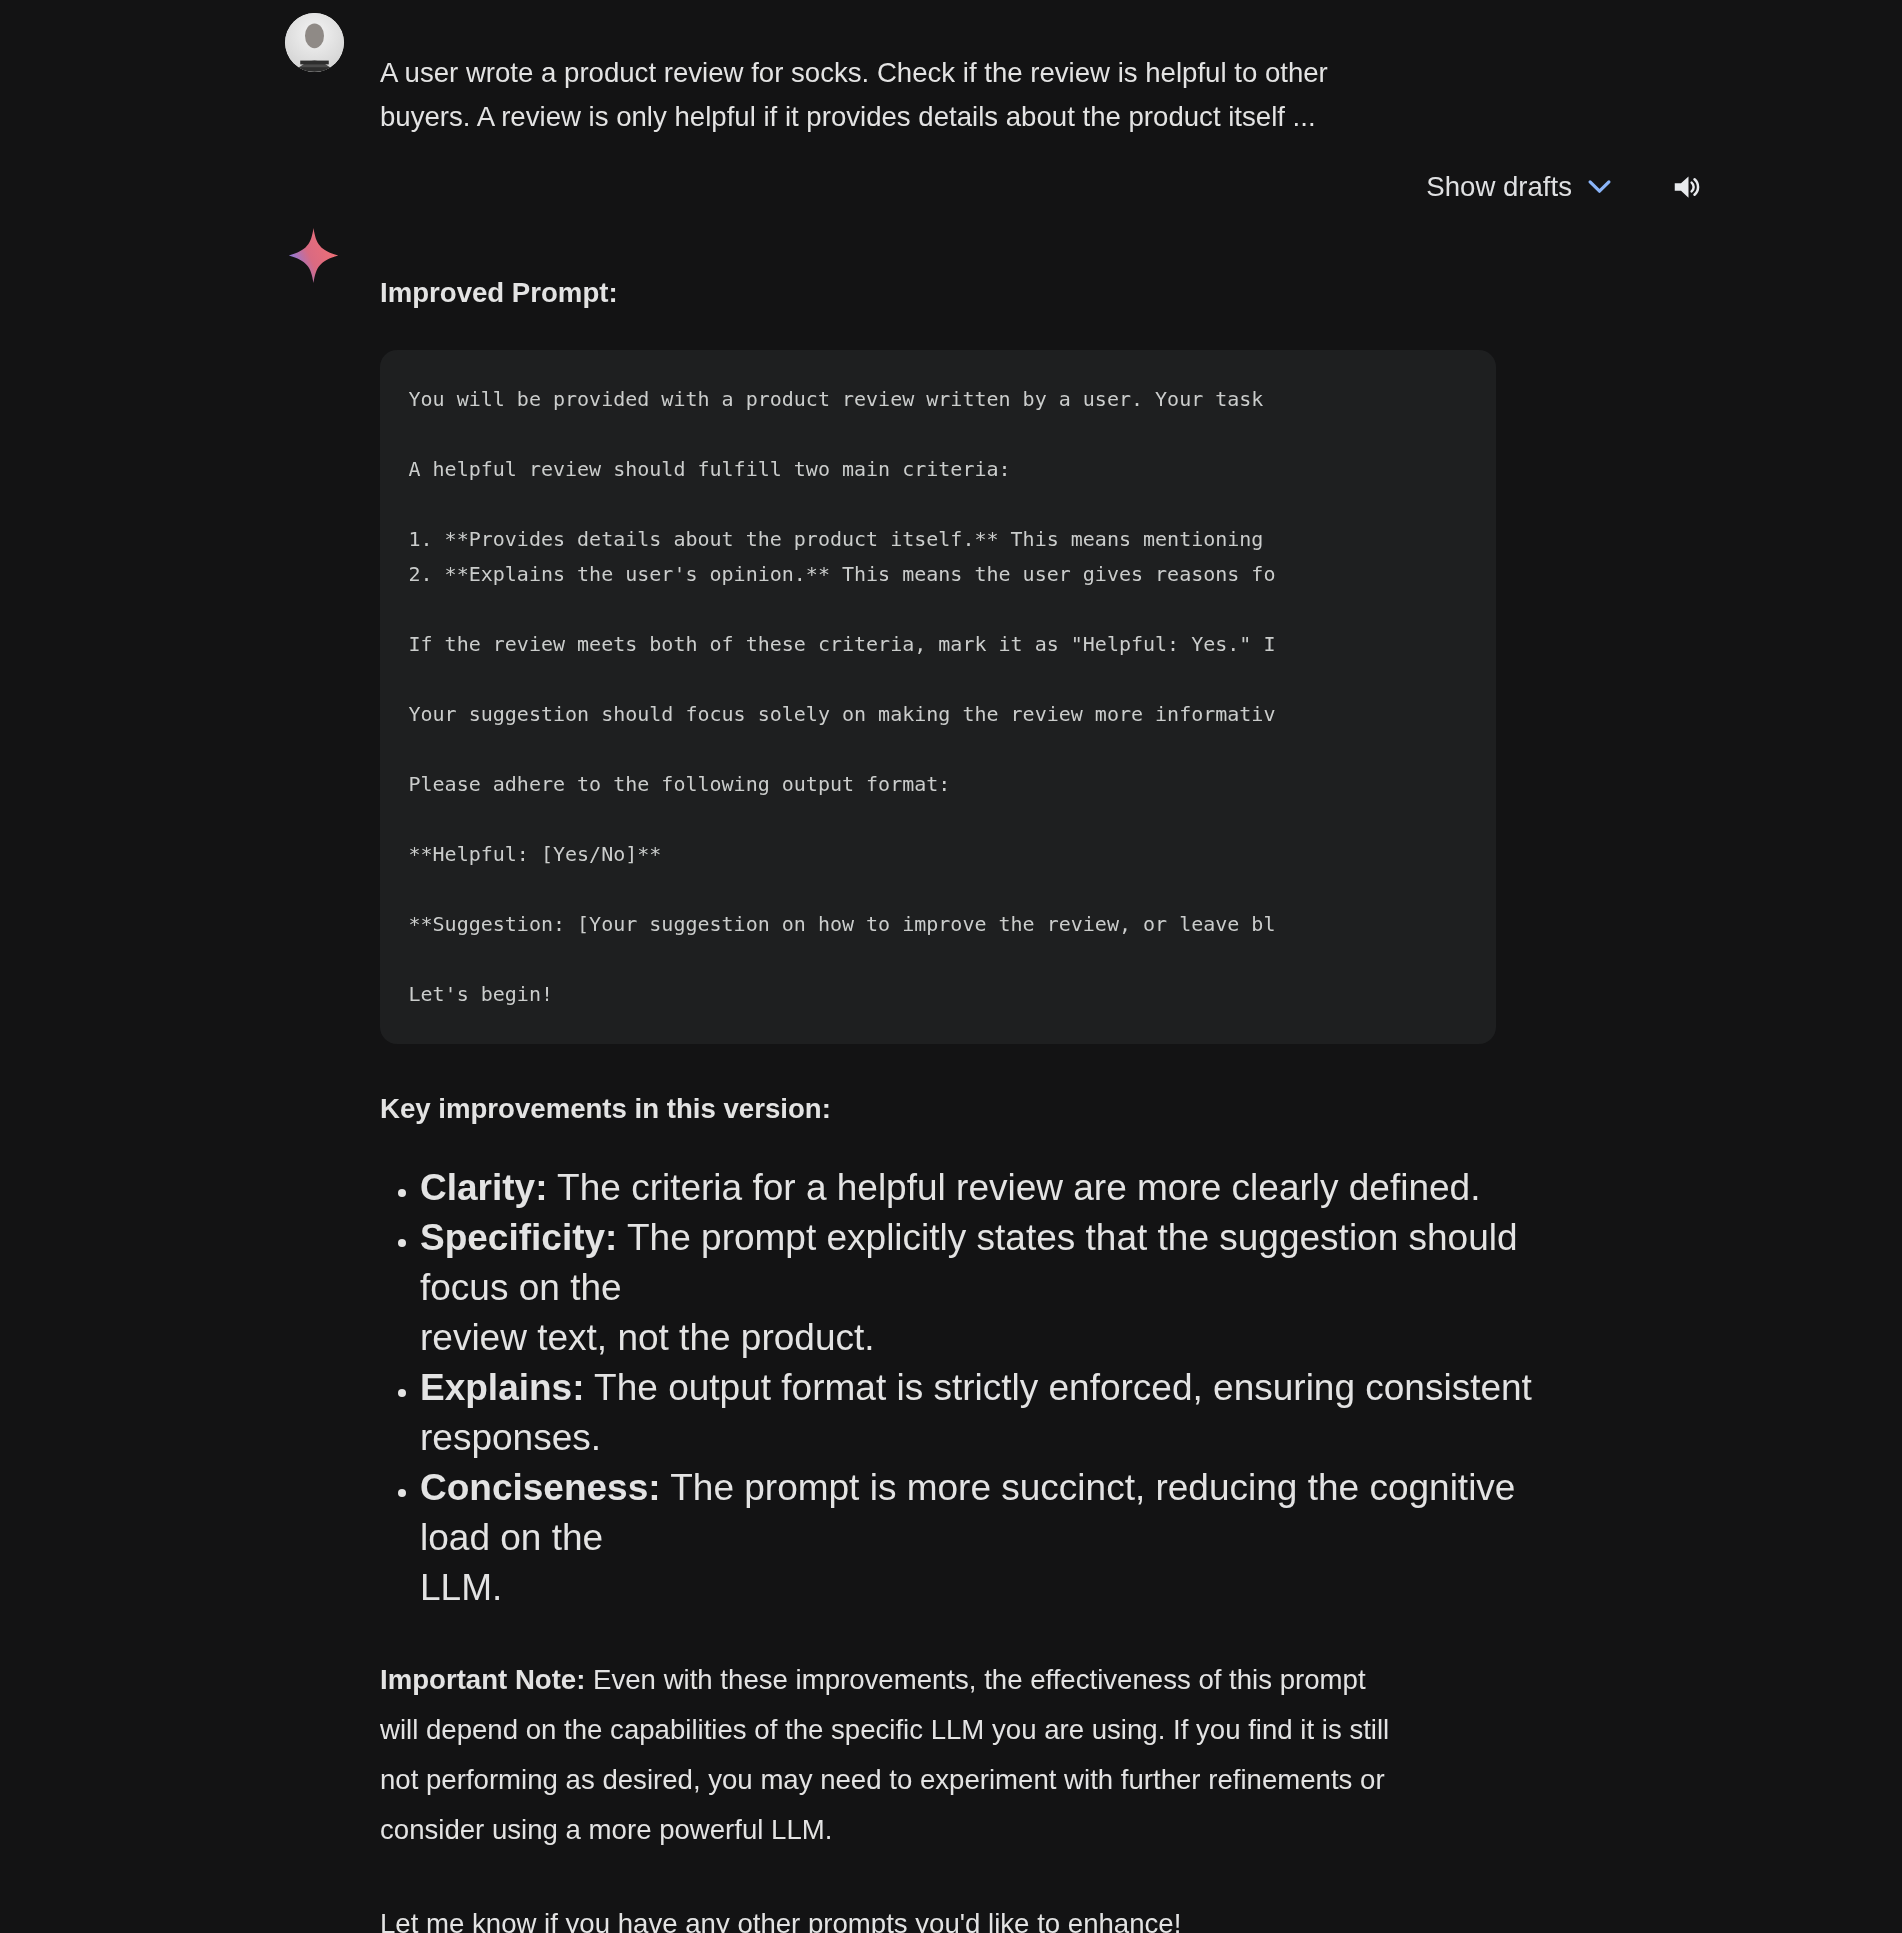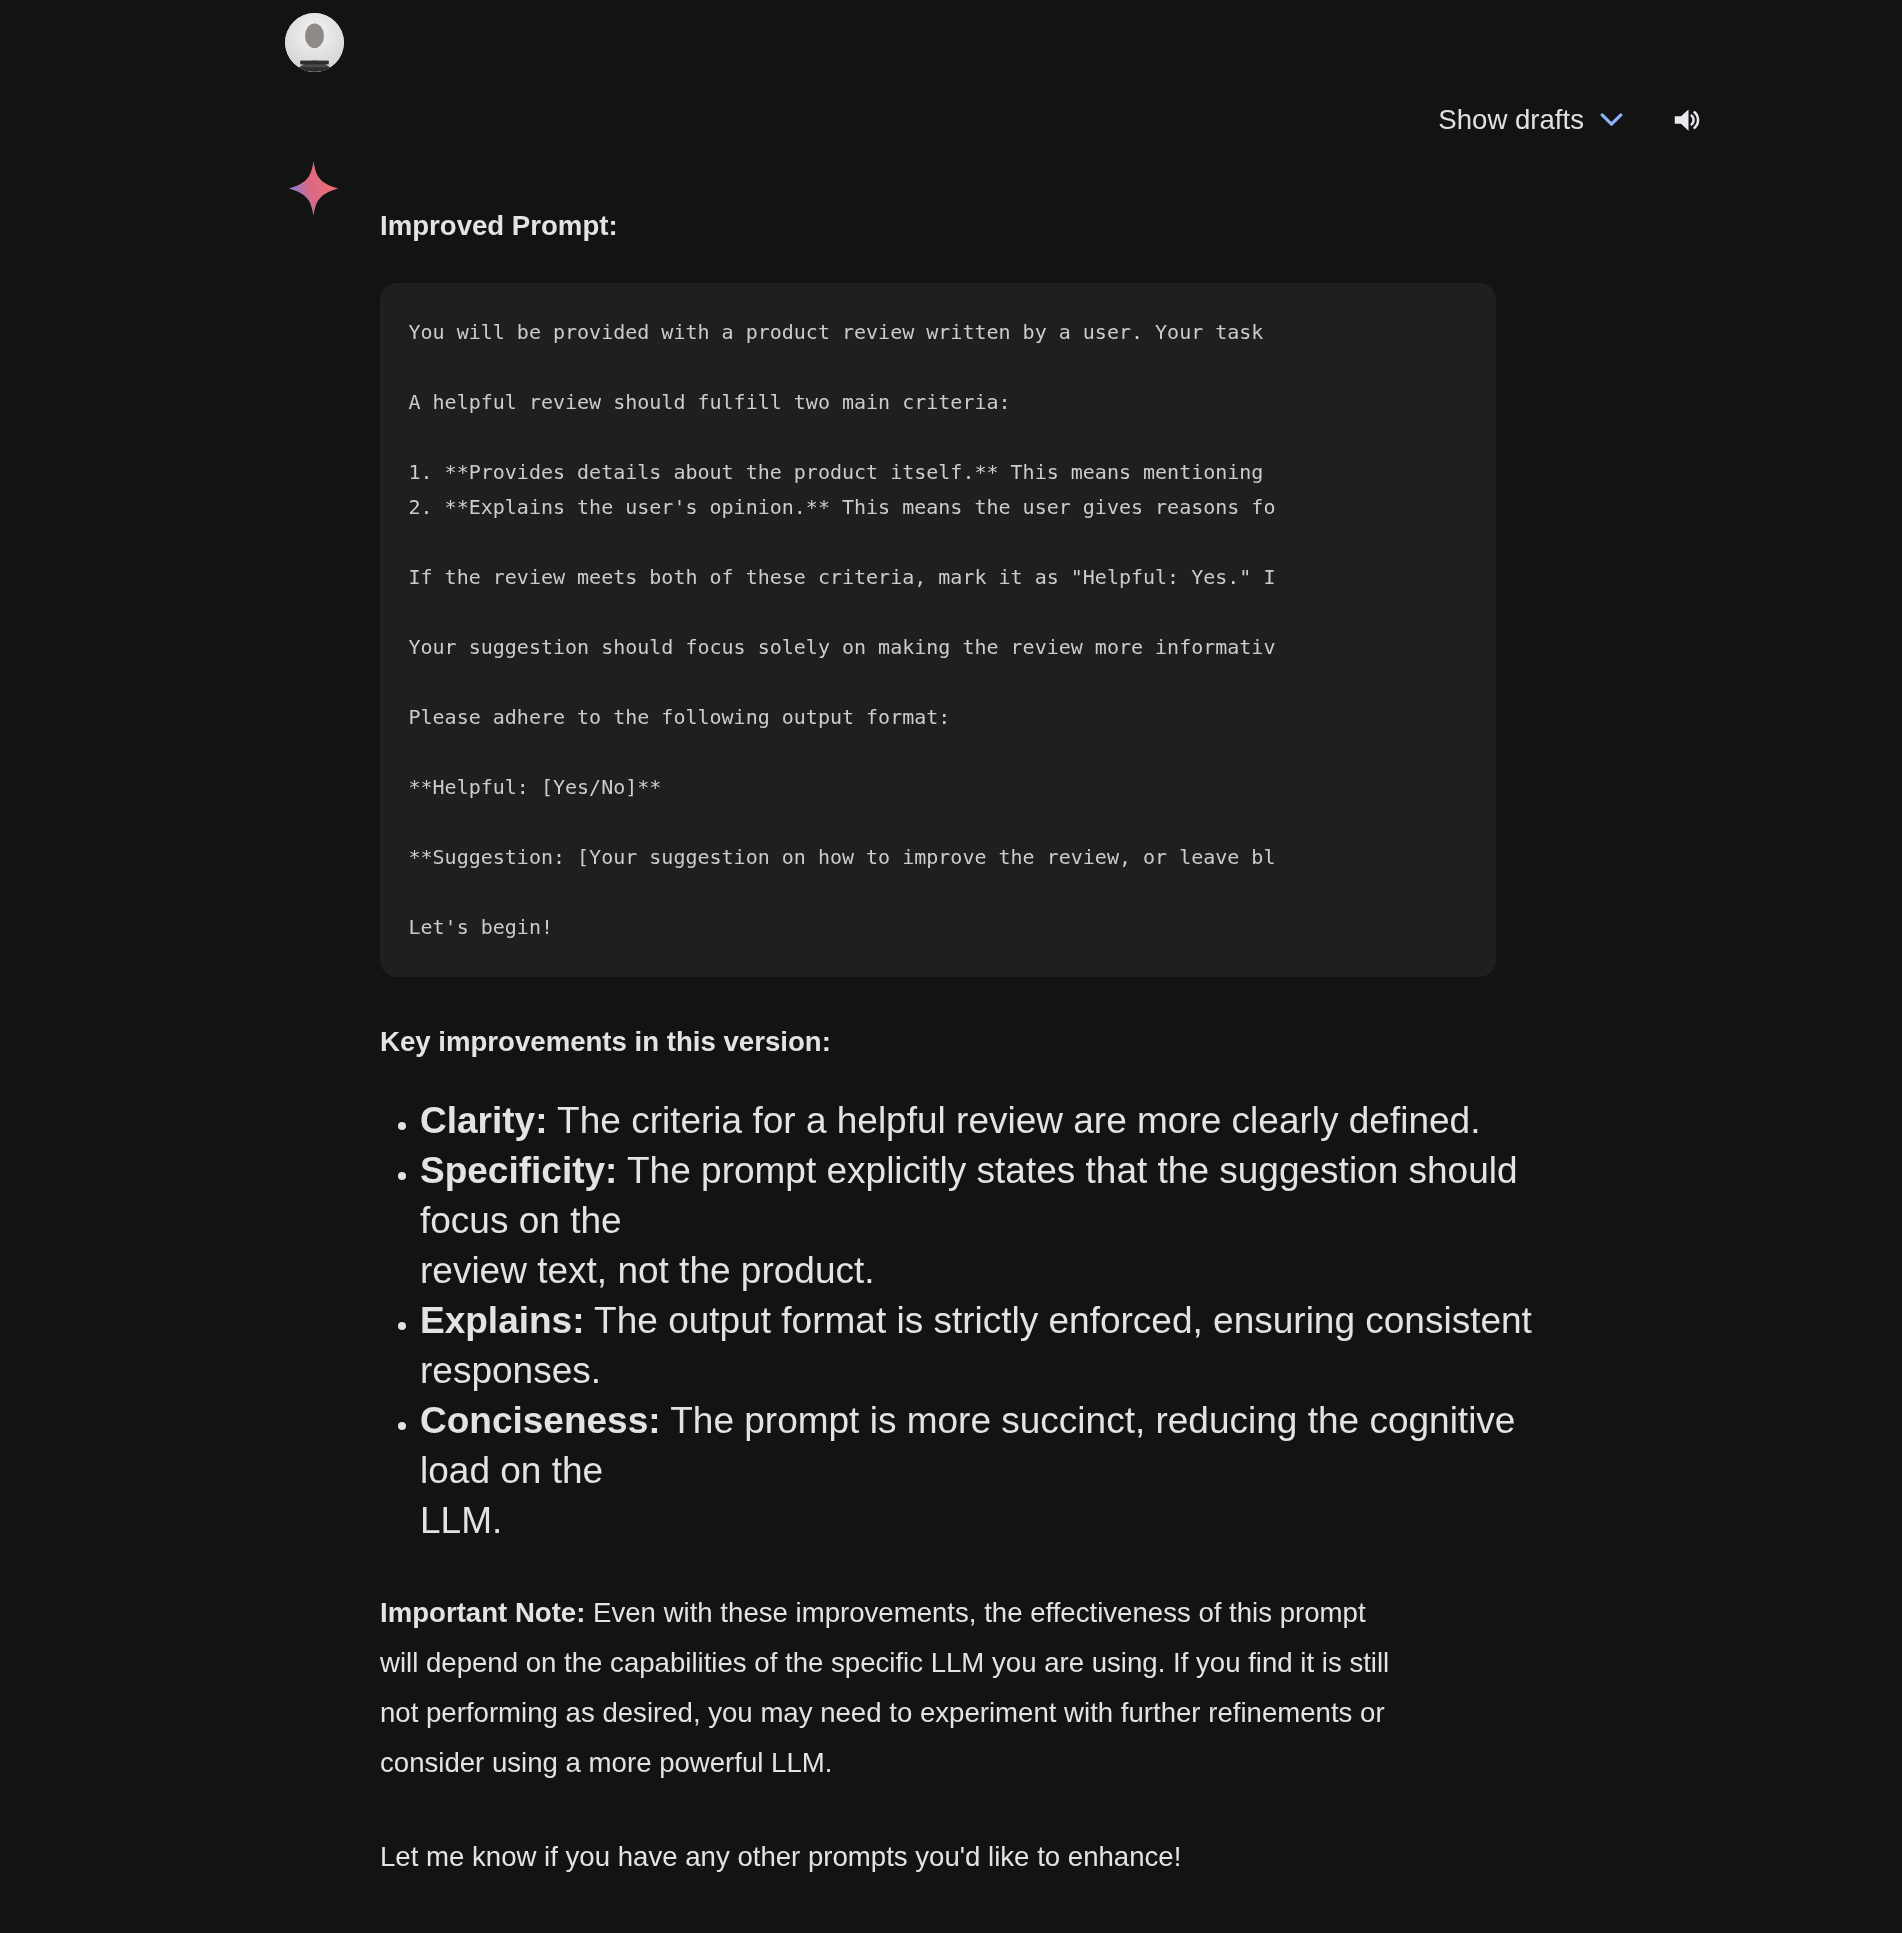--- a/index.html
+++ b/index.html
@@ -32,21 +32,21 @@
   .user-head .msg { flex: 1 1 auto; margin-top: 13.3px; }
   .icon-btn {
     background: none; border: none; padding: 0; cursor: pointer;
     display: inline-flex; align-items: center;
   }
   .collapse-btn { margin-top: 21px; margin-right: 11.4px; }
   .p2 { margin-top: 38px; }
 
   .drafts-row {
     width: 1322px; margin-left: 95px; margin-top: 32px;
-    display: flex; justify-content: flex-end; align-items: center; gap: 46px;
+    display: flex; justify-content: flex-end; align-items: center; gap: 58px;
   }
   .drafts-btn {
     background: none; border: none; cursor: pointer;
     display: inline-flex; align-items: center; gap: 15px;
     color: #dfe0e2; font-size: 27.6px; font-family: "Liberation Sans", sans-serif;
     padding: 0;
   }
 
   .assistant-row { margin-top: 25px; }
   .a-p { font-size: 27.6px; line-height: 50px; margin: 0; white-space: pre-line; max-width: 1122px; }
@@ -97,20 +97,22 @@
           </defs>
           <circle cx="31" cy="31" r="31" fill="url(#avbg)"></circle>
           <ellipse cx="31" cy="24" rx="10" ry="13" fill="#8f8a86"></ellipse>
           <path d="M10 62 Q31 38 52 62 Z" fill="#4a4a4a"></path>
           <rect x="16" y="50" width="30" height="4" fill="#2e2e2e"></rect>
           <rect x="14" y="57" width="34" height="4" fill="#2e2e2e"></rect>
         </svg>
       </div>
     </div>
     <div class="content">
+      <p class="msg p2">A user wrote a product review for socks. Check if the review is helpful to other
+buyers. A review is only helpful if it provides details about the product itself ...</p>
     </div>
   </div>
 
   <div class="drafts-row">
     <button class="drafts-btn">
       <span>Show drafts</span>
       <svg width="25" height="16" viewBox="0 0 26 17">
         <path d="M3 3 L13 13 L23 3" fill="none" stroke="#8ab4f8" stroke-width="3.4" stroke-linecap="round" stroke-linejoin="round"></path>
       </svg>
     </button>

